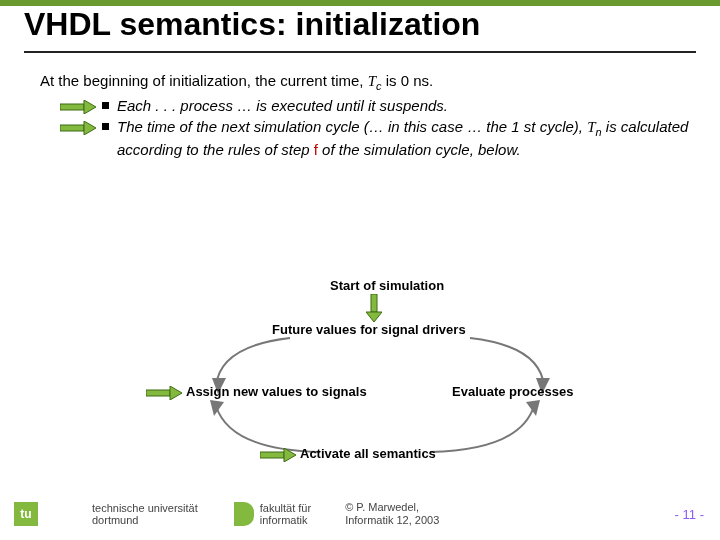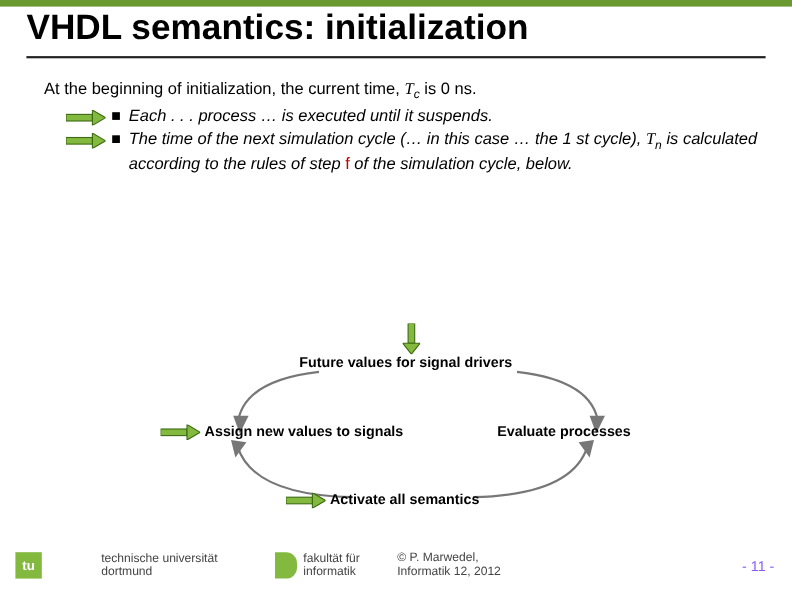--- a/index.html
+++ b/index.html
@@ -54,21 +54,21 @@
     left: 0; right: 0; bottom: 6px;
     height: 40px;
     display: flex;
     align-items: center;
     font-size: 11px;
     color: #444;
   }
   .tu-logo { display: flex; align-items: center; margin-left: 14px; gap: 48px; }
   .tu-mark { width: 24px; height: 24px; background: #84b93f; color: #fff; font-weight: bold; font-size: 12px; display:flex; align-items:center; justify-content:center; margin-right:6px;}
   .uni { line-height: 1.1; }
-  .fi-logo { display: flex; align-items: center; margin-left: 52px; }
+  .fi-logo { display: flex; align-items: center; margin-left: 36px; }
   .fi-mark { width: 20px; height: 24px; background: #84b93f; margin-right: 6px; border-radius: 0 10px 10px 0;}
   .fak { line-height: 1.1; }
   .copyright { margin-left: 34px; line-height: 1.2; }
   .pagenum { position: absolute; right: 16px; font-size: 13px; color: #8b5cf6; }
 </style>
 </head>
 <body>
 
 <div class="topbar"></div>
 
@@ -100,20 +100,21 @@
       <div class="sq"></div>
       <div class="bullet-text">
         <span>The time of the next simulation cycle (… in this case … the 1 st cycle), </span><span class="tn">T</span><span class="sub">n</span><span> is calculated according to the rules of step </span><span class="f-red">f</span><span> of the simulation cycle, below.</span>
       </div>
     </div>
 
   </div>
 </div>
 
 <div class="diagram">
+  <div class="dlabel" style="left:180px; top:0px;">Start of simulation</div>
 
   <svg class="g-arrow" style="left:216px; top:16px;" width="16" height="28" viewBox="0 0 16 28">
     <rect x="5" y="0" width="6" height="18" fill="#84b93f" stroke="#3d6b12"></rect>
     <polygon points="0,18 16,18 8,28" fill="#84b93f" stroke="#3d6b12"></polygon>
   </svg>
 
   <div class="dlabel" style="left:122px; top:44px;">Future values for signal drivers</div>
 
   <svg class="g-arrow" style="left:60px; top:58px;" width="90" height="60" viewBox="0 0 90 60">
     <path d="M80 2 Q10 10 6 50" fill="none" stroke="#777" stroke-width="2"></path>
@@ -158,16 +159,16 @@
   </div>
   <div class="fi-logo">
     <div class="fi-mark"></div>
     <div class="fak">
       <div>fakultät für</div>
       <div>informatik</div>
     </div>
   </div>
   <div class="copyright">
     <div>©  P. Marwedel,</div>
-    <div>Informatik 12,  2012</div>
+    <div>Informatik 12,  2003</div>
   </div>
   <div class="pagenum">-  11 -</div>
 </div>
 
 </body></html>

